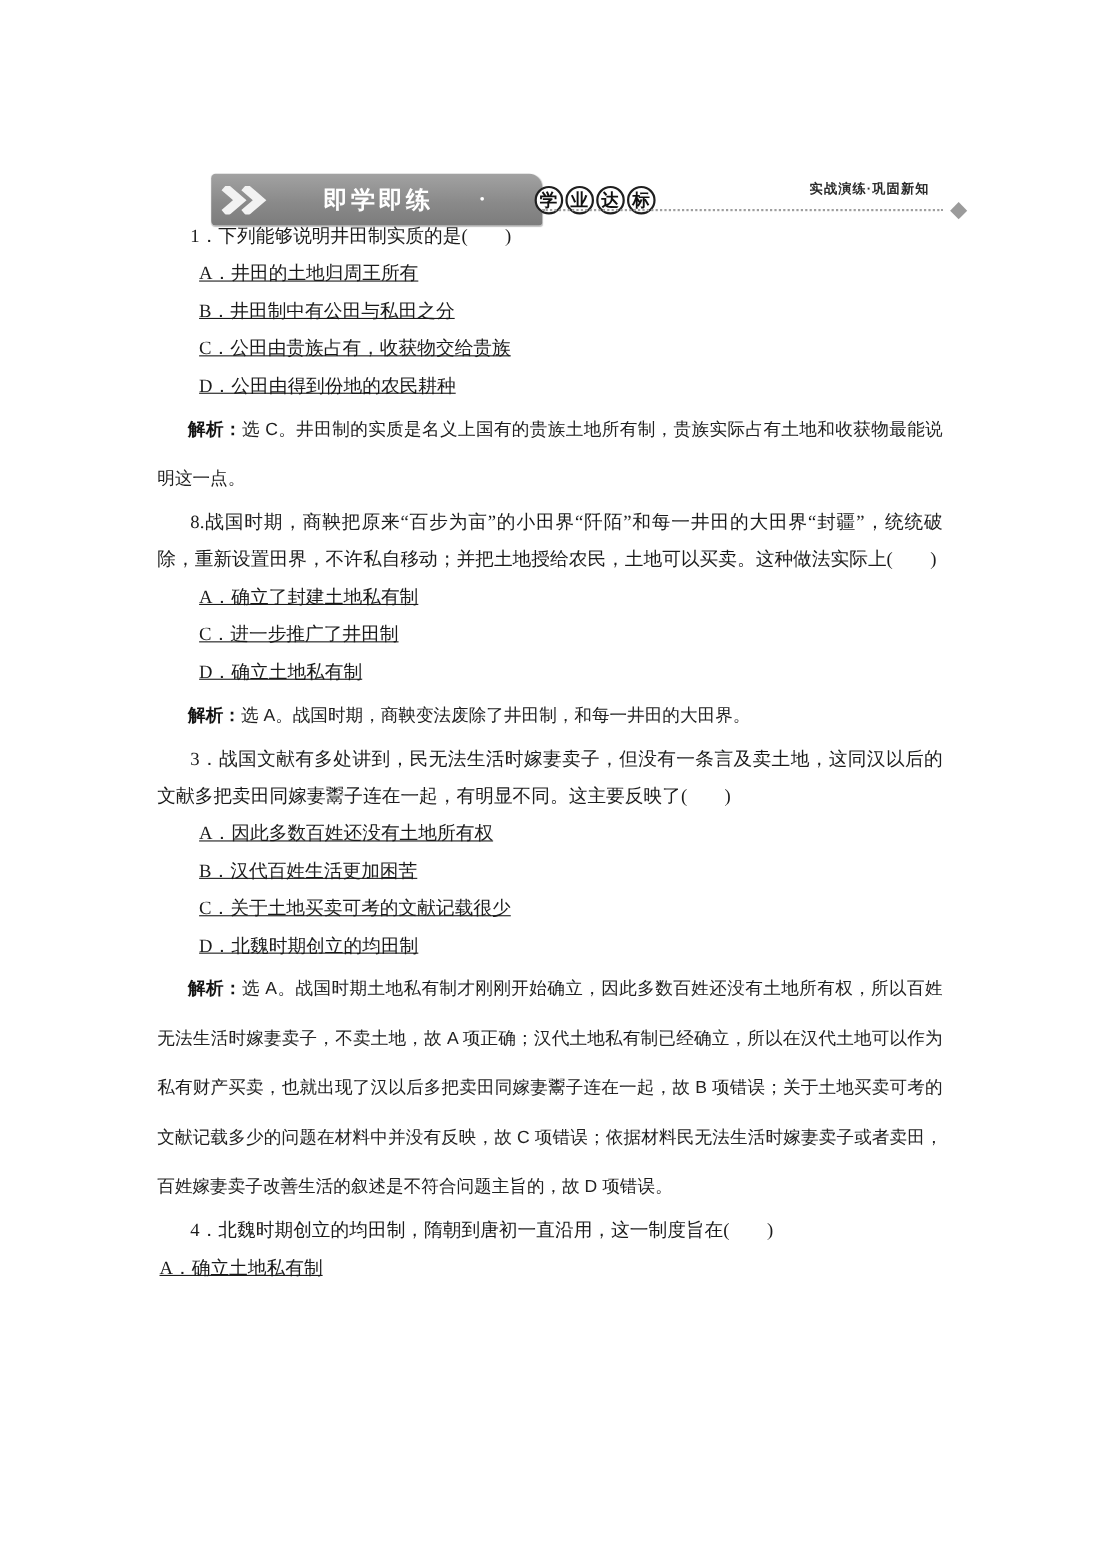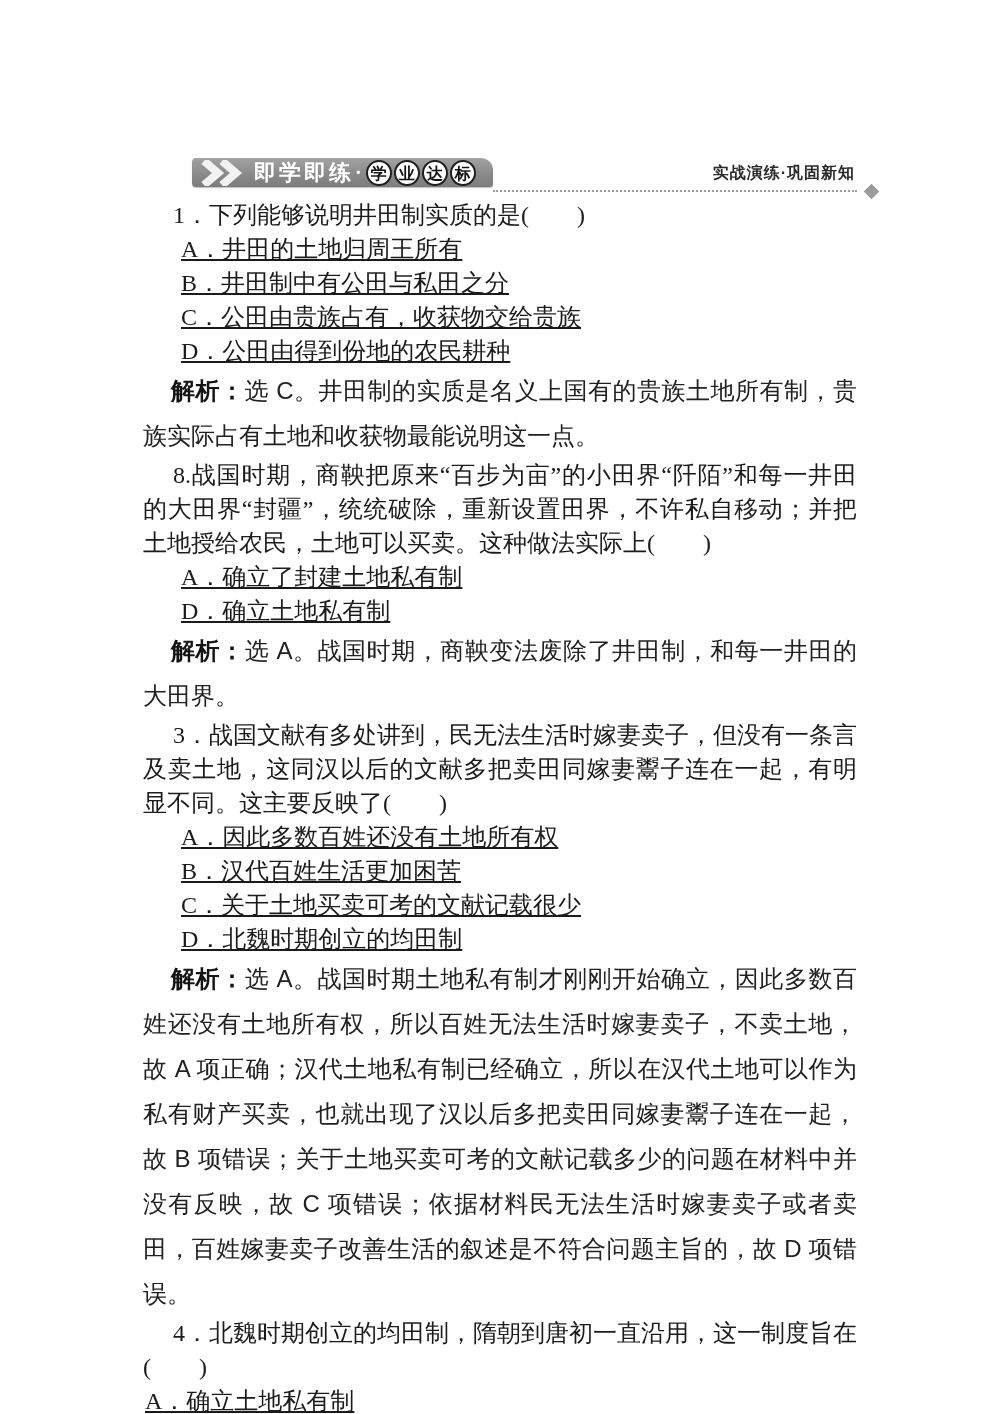--- a/index.html
+++ b/index.html
@@ -10,62 +10,63 @@
     overflow: hidden;
     font-family: "Liberation Serif", "DejaVu Serif", serif;
     color: #1b1b1b;
   }
   .content { margin: 0 143px; padding-top: 158px; }
 
   
   .banner-row { position: relative; height: 33px; }
   .banner-bar {
     position: absolute; left: 49px; top: 0;
-    width: 301px; height: 29px;
+    width: 301px; height: 47px;
     background: linear-gradient(180deg, #a2a2a2 0%, #8a8a8a 55%, #7c7c7c 100%);
     border-radius: 4px 12px 3px 4px;
     display: flex; align-items: center;
     box-shadow: 0 1px 1px rgba(0,0,0,.25);
+    gap: 40px;
   }
   .chevrons { margin-left: 7px; flex: 0 0 auto; }
   .banner-title {
     color: #ffffff; font-weight: bold; font-size: 22px;
     font-family: "Liberation Sans", "DejaVu Sans", sans-serif;
     letter-spacing: 3px; margin-left: 9px; white-space: nowrap;
   }
   .banner-sep { color: #ffffff; font-weight: bold; font-size: 20px; margin: 0 3px 0 1px; }
   .badges { display: flex; align-items: center; }
   .badge {
     display: inline-block; width: 22px; height: 22px; line-height: 23px;
     border-radius: 50%; background: #ffffff; border: 2px solid #1f1f1f;
     color: #111111; text-align: center; font-weight: bold; font-size: 16px;
     font-family: "Liberation Sans", "DejaVu Sans", sans-serif; margin: 0 1px;
   }
   .dotted-rule { position: absolute; left: 350px; right: 0; bottom: -1px; border-bottom: 2px dotted #9e9e9e; }
   .right-label {
-    position: absolute; right: 2px; top: 5px;
+    position: absolute; right: 12px; top: 5px;
     font-family: "Liberation Sans", "DejaVu Sans", sans-serif;
-    font-weight: bold; font-size: 16px; color: #2a2a2a; letter-spacing: 1px;
+    font-weight: bold; font-size: 12px; color: #2a2a2a; letter-spacing: 1px;
     white-space: nowrap;
   }
   .diamond { position: absolute; right: -20px; top: 28px; width: 11px; height: 11px; background: #9b9b9b; transform: rotate(45deg); }
 
   
   .qa { padding-top: 7px; }
   .qa p { margin: 0; }
   .stem, .option {
-    font-size: 24px; line-height: 34px;
+    font-size: 17px; line-height: 34px;
     text-align: justify;
   }
   .stem { text-indent: 30px; }
   .option { text-indent: 38px; text-decoration: underline; }
   .option.flush { text-indent: 2px; }
   .explain {
     font-family: "Liberation Sans", "DejaVu Sans", sans-serif;
-    font-size: 24px; line-height: 45px;
+    font-size: 16px; line-height: 45px;
     text-align: justify; text-indent: 28px;
     margin-top: 4px; color: #212121;
   }
   .explain b { font-weight: bold; color: #141414; }
 </style>
 </head>
 <body>
 
 <div class="content">
 
@@ -96,20 +97,21 @@
       <p class="option">A．井田的土地归周王所有</p>
       <p class="option">B．井田制中有公田与私田之分</p>
       <p class="option">C．公田由贵族占有，收获物交给贵族</p>
       <p class="option">D．公田由得到份地的农民耕种</p>
       <p class="explain"><b>解析：</b><span>选 C。井田制的实质是名义上国有的贵族土地所有制，贵族实际占有土地和收获物最能说明这一点。</span></p>
     </section>
 
     <section>
       <p class="stem">8.战国时期，商鞅把原来“百步为亩”的小田界“阡陌”和每一井田的大田界“封疆”，统统破除，重新设置田界，不许私自移动；并把土地授给农民，土地可以买卖。这种做法实际上(　　)</p>
       <p class="option">A．确立了封建土地私有制</p>
+      <p class="option">C．进一步推广了井田制</p>
       <p class="option">D．确立土地私有制</p>
       <p class="explain"><b>解析：</b><span>选 A。战国时期，商鞅变法废除了井田制，和每一井田的大田界。</span></p>
     </section>
 
     <section>
       <p class="stem">3．战国文献有多处讲到，民无法生活时嫁妻卖子，但没有一条言及卖土地，这同汉以后的文献多把卖田同嫁妻鬻子连在一起，有明显不同。这主要反映了(　　)</p>
       <p class="option">A．因此多数百姓还没有土地所有权</p>
       <p class="option">B．汉代百姓生活更加困苦</p>
       <p class="option">C．关于土地买卖可考的文献记载很少</p>
       <p class="option">D．北魏时期创立的均田制</p>

